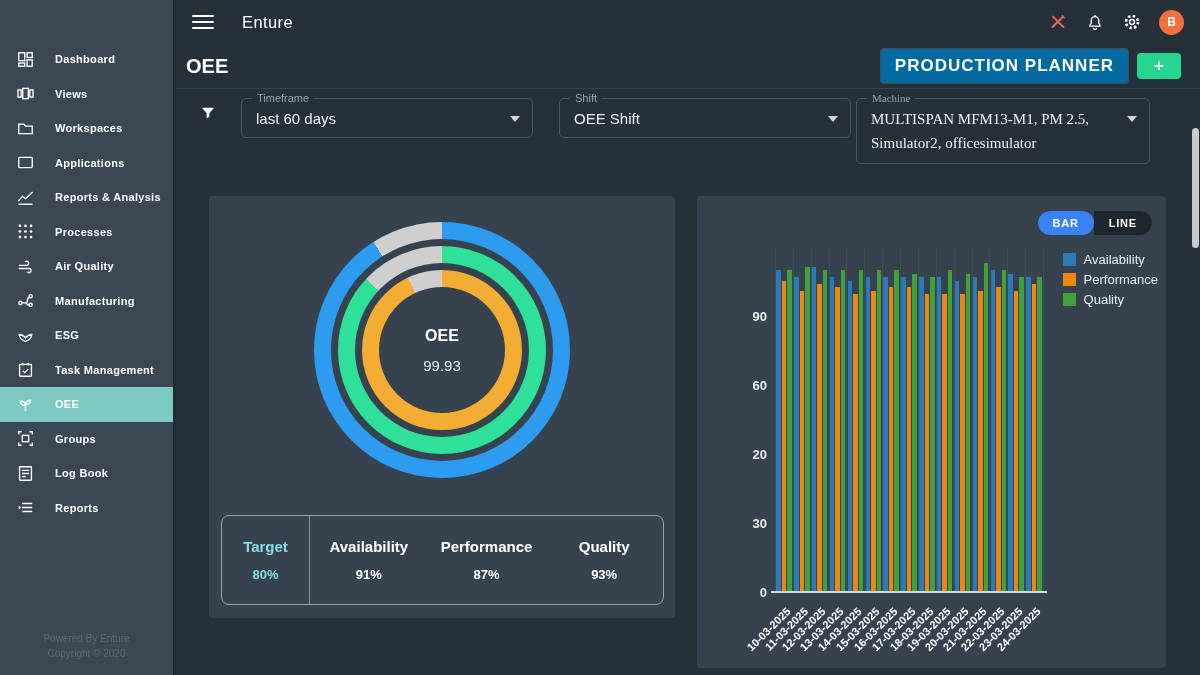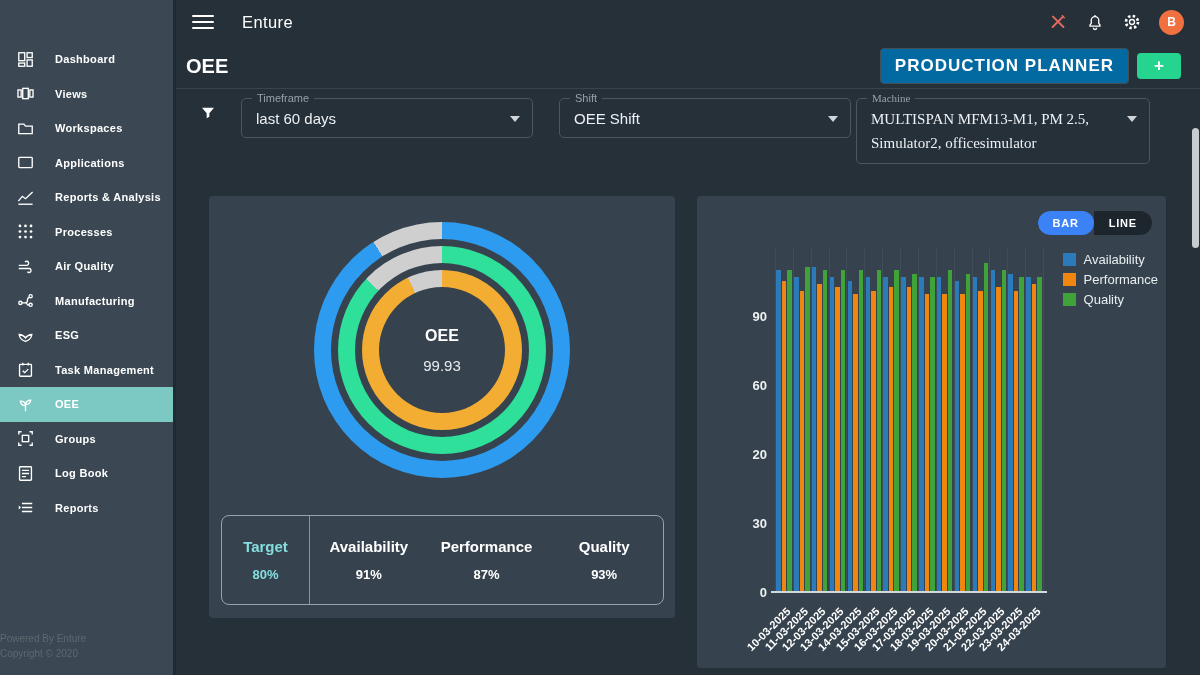--- a/index.html
+++ b/index.html
@@ -9,21 +9,21 @@
     -webkit-font-smoothing:antialiased;
   }
   
   .sidebar{position:absolute;left:0;top:0;width:173px;height:675px;background:#3b4853;z-index:3;}
   .nav{padding-top:42px;}
   .sidebar-item{height:34.5px;display:flex;align-items:center;padding-left:16px;cursor:pointer;}
   .sidebar-item.active{background:#7cc9c3;}
   .nav-ic{width:19px;height:19px;display:inline-flex;align-items:center;justify-content:center;flex:0 0 19px;}
   .nav-ic svg{width:19px;height:19px;stroke:#fff;fill:none;stroke-width:1.7;}
   .nav-label{margin-left:20px;font-size:11px;font-weight:700;letter-spacing:.3px;color:#fff;}
-  .side-footer{position:absolute;bottom:14px;left:0;width:100%;text-align:left;color:#5d686f;font-size:10px;line-height:15px;}
+  .side-footer{position:absolute;bottom:14px;left:0;width:100%;text-align:center;color:#5d686f;font-size:10px;line-height:15px;}
   
   .main{position:absolute;left:173px;top:0;width:1027px;height:675px;border-left:3px solid #202a32;box-sizing:border-box;}
   .topbar{height:44px;display:flex;align-items:center;padding:0 16px 0 16px;}
   .hamburger{width:22px;cursor:pointer;}
   .hamburger div{height:2.5px;background:#fff;margin:3.5px 0;border-radius:1px;}
   .app-title{margin-left:28px;font-size:16.5px;letter-spacing:.4px;color:#fff;}
   .top-icons{margin-left:auto;display:flex;align-items:center;gap:17px;}
   .tb-ic{width:20px;height:20px;display:inline-flex;cursor:pointer;}
   .tb-ic svg{width:20px;height:20px;fill:none;stroke:#fff;stroke-width:1.6;}
   .avatar{width:25px;height:25px;border-radius:50%;background:#f0703f;color:#fff;font-size:12px;font-weight:700;

